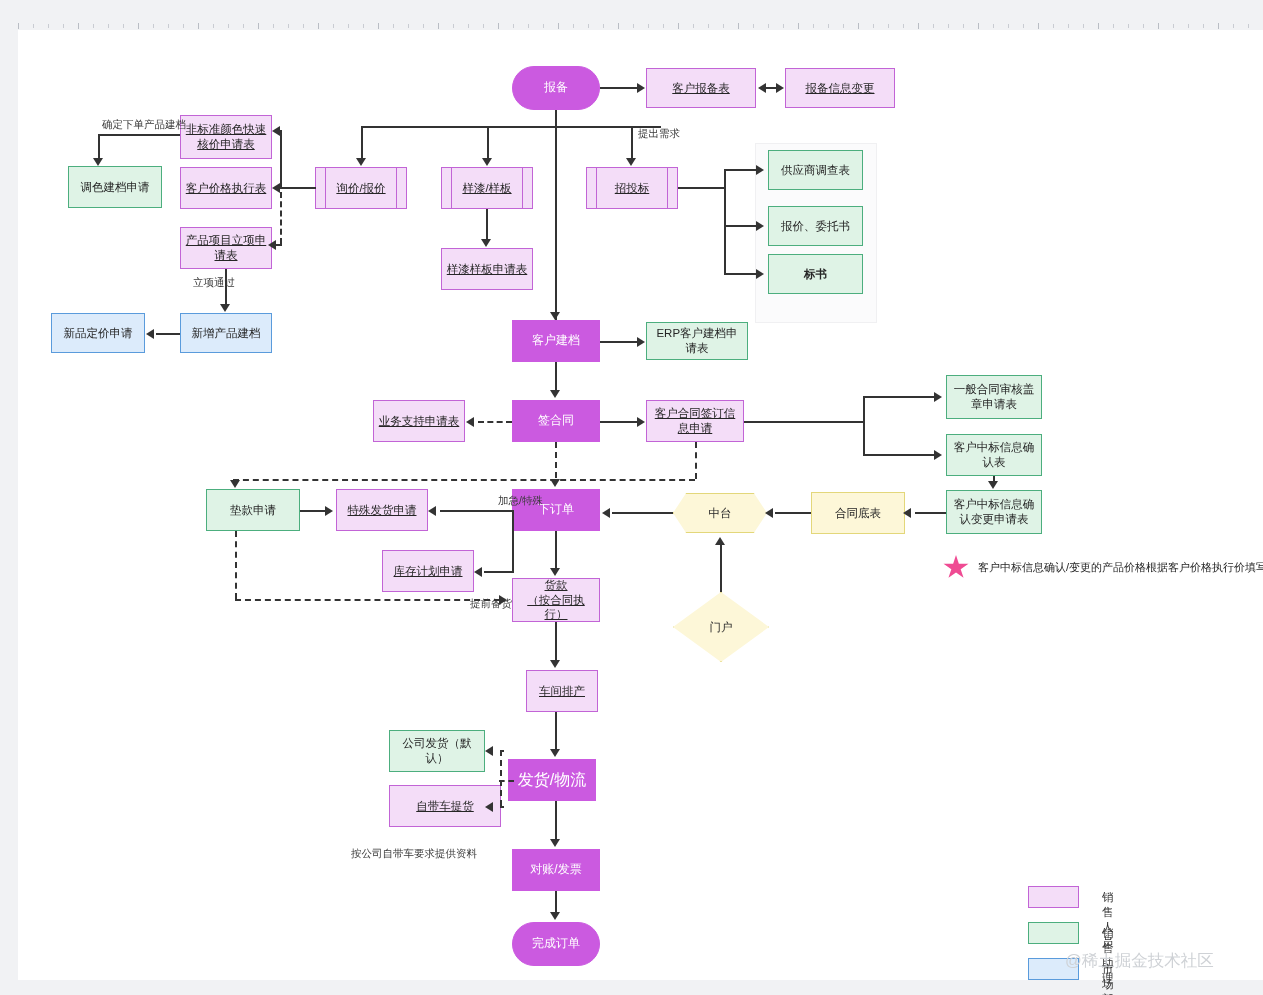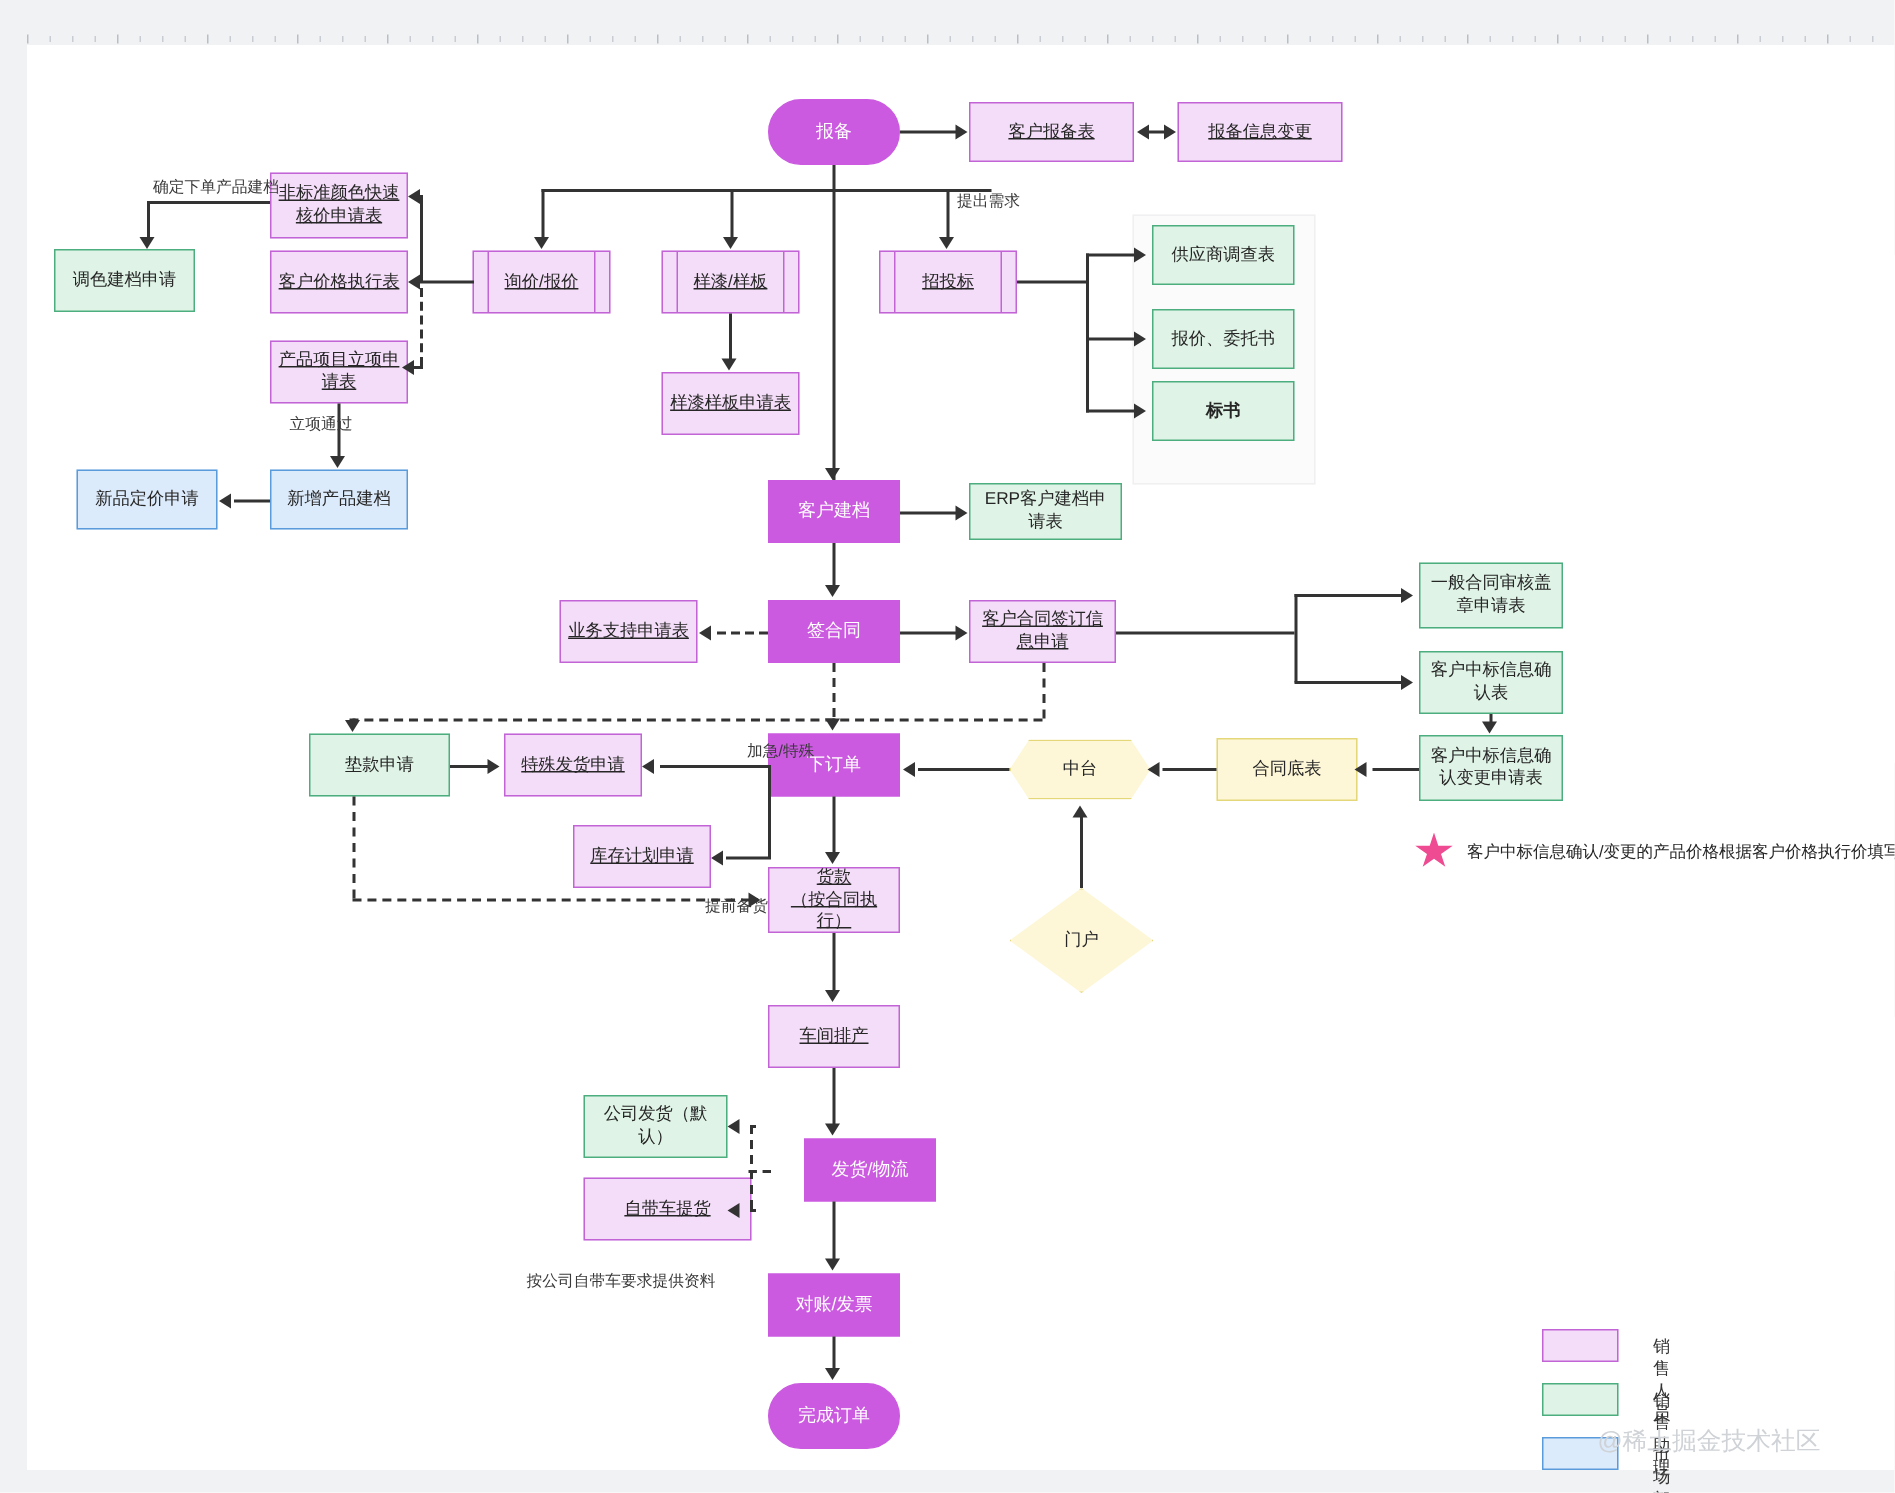--- a/index.html
+++ b/index.html
@@ -184,21 +184,21 @@
     <div id="bid-panel" style="left:737px;top:113px;width:120px;height:178px;"></div>
 
     <div class="node purple-strong term" style="left:494px;top:36px;width:88px;height:44px;font-size:12px;">报备</div>
 
     <div class="node purple-light" style="left:628px;top:38px;width:110px;height:40px;">客户报备表</div>
 
     <div class="node purple-light" style="left:767px;top:38px;width:110px;height:40px;">报备信息变更</div>
 
     <div class="node purple-light" style="left:162px;top:85px;width:92px;height:44px;">非标准颜色快速核价申请表</div>
 
-    <div class="node green" style="left:18px;top:136px;width:94px;height:42px;">调色建档申请</div>
+    <div class="node green" style="left:50px;top:136px;width:94px;height:42px;">调色建档申请</div>
 
     <div class="node purple-light" style="left:162px;top:137px;width:92px;height:42px;">客户价格执行表</div>
 
     <div class="node purple-light" style="left:162px;top:197px;width:92px;height:42px;">产品项目立项申请表</div>
 
     <div class="node purple-light subproc" style="left:297px;top:137px;width:92px;height:42px;">询价/报价</div>
 
     <div class="node purple-light subproc" style="left:423px;top:137px;width:92px;height:42px;">样漆/样板</div>
 
     <div class="node purple-light" style="left:423px;top:218px;width:92px;height:42px;">样漆样板申请表</div>
@@ -247,27 +247,27 @@
     <div class="node yellow" style="left:793px;top:462px;width:94px;height:42px;">合同底表</div>
 
     <div class="node dia" style="left:655px;top:562px;width:96px;height:70px;">
       <div class="diabg"></div>
       <div class="dialb">门户</div>
     </div>
 
     <div class="node purple-light" style="left:494px;top:548px;width:88px;height:44px;white-space:pre-line;">货款
 （按合同执行）</div>
 
-    <div class="node purple-light" style="left:494px;top:640px;width:88px;height:42px;">车间排产</div>
+    <div class="node purple-light" style="left:508px;top:640px;width:72px;height:42px;">车间排产</div>
 
     <div class="node green" style="left:371px;top:700px;width:96px;height:42px;">公司发货（默认）</div>
 
     <div class="node purple-light" style="left:371px;top:755px;width:112px;height:42px;">自带车提货</div>
 
-    <div class="node purple-strong" style="left:518px;top:729px;width:88px;height:42px;font-size:12px;">发货/物流</div>
+    <div class="node purple-strong" style="left:490px;top:729px;width:88px;height:42px;font-size:16px;">发货/物流</div>
 
     <div class="node purple-strong" style="left:494px;top:819px;width:88px;height:42px;font-size:12px;">对账/发票</div>
 
     <div class="node purple-strong term" style="left:494px;top:892px;width:88px;height:44px;font-size:12px;">完成订单</div>
 
     <div class="ln lnh" style="left:582px;top:57px;width:38px;"></div>
     <div class="arw arw-r" style="left:619px;top:53px;"></div>
 
     <div class="ln lnh" style="left:748px;top:57px;width:12px;"></div>
     <div class="arw arw-l" style="left:740px;top:53px;"></div>

